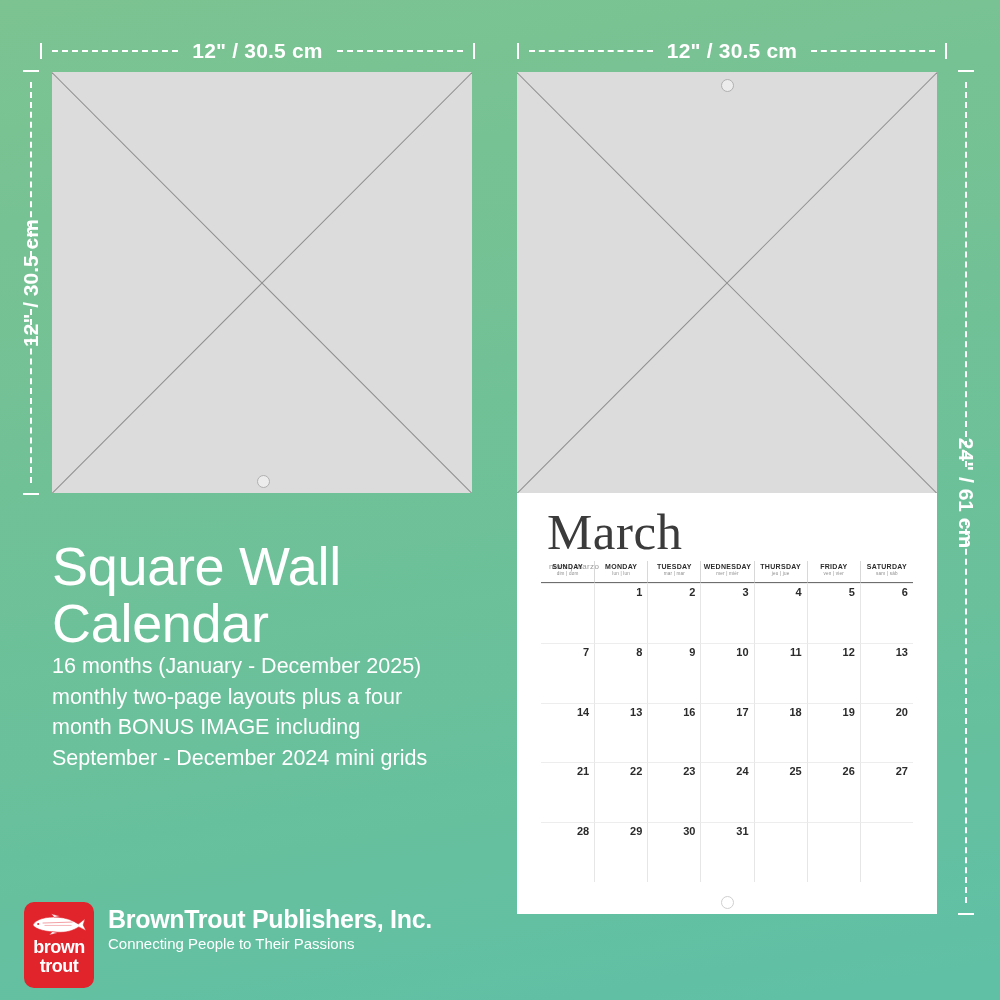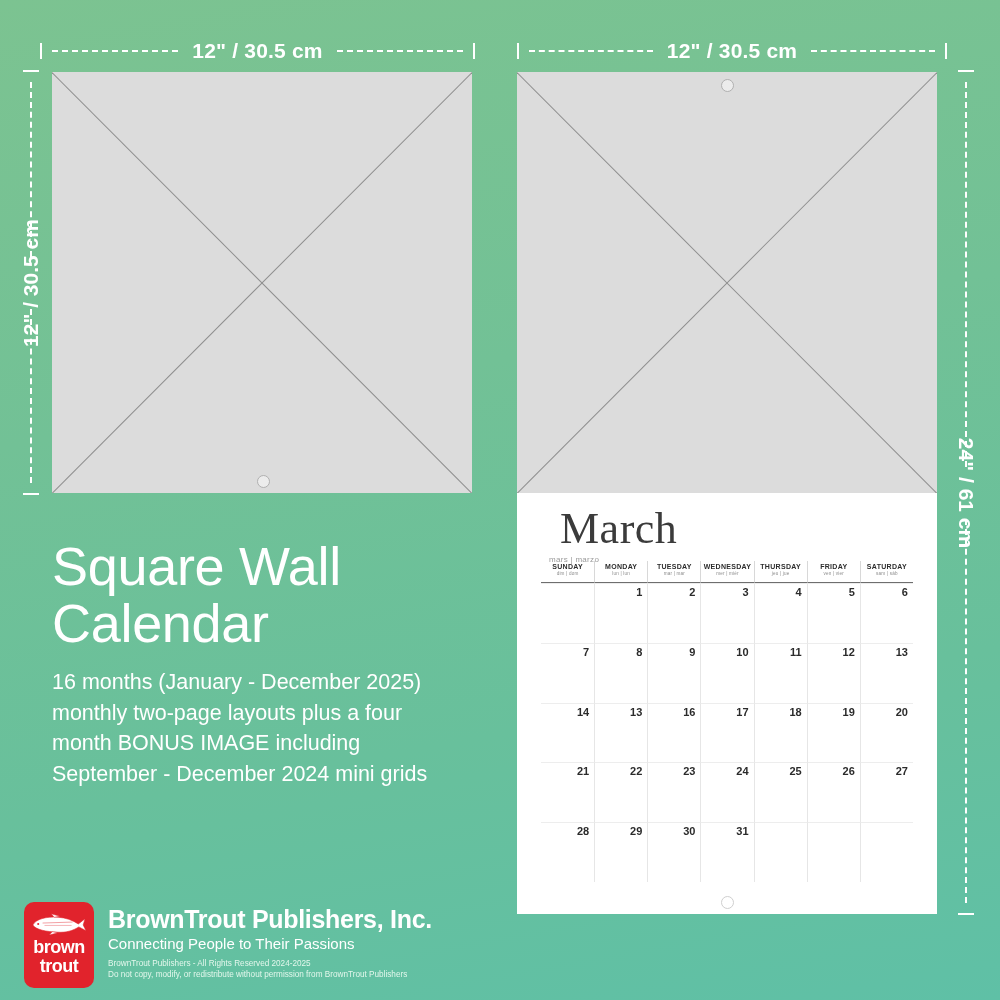--- a/index.html
+++ b/index.html
@@ -44,22 +44,22 @@
     border:1.5px solid #b0b0b0; background:#ececec;
   }
   .hole.on-white { background:#ffffff; border-color:#cfcfcf; }
 
   
   .cal-sheet {
     position:absolute; background:#ffffff;
   }
   .cal-month {
     font-family:"Liberation Serif", serif;
-    font-size:44px; color:#3b3b3b; letter-spacing:.5px;
-    padding-left:43px; padding-top:14px; line-height:1;
+    font-size:51px; color:#3b3b3b; letter-spacing:.5px;
+    padding-left:30px; padding-top:14px; line-height:1;
   }
   .cal-sub {
     font-size:8px; color:#9a9a9a; padding-left:32px; padding-top:4px;
     letter-spacing:.3px;
   }
   .cal-grid {
     position:absolute; left:24px; right:24px; top:68px; bottom:32px;
     display:grid; grid-template-columns:repeat(7,1fr);
     grid-template-rows: 22px repeat(5, 1fr);
   }
@@ -78,21 +78,21 @@
   .cell:nth-child(7n+1) { border-left:none; }
   .cal-grid > .cell { }
   .cell .d {
     position:absolute; right:5px; top:2px;
     font-size:11px; font-weight:700; color:#2b2b2b;
   }
 
   
   .promo { position:absolute; color:#ffffff; }
   .promo-title { font-size:54px; font-weight:400; letter-spacing:-.3px; line-height:1.05; }
-  .promo-body { font-size:21.5px; font-weight:400; line-height:1.42; margin-top:16px; }
+  .promo-body { font-size:21.5px; font-weight:400; line-height:1.42; }
 
   
   .footer { position:absolute; left:24px; bottom:12px; display:flex; align-items:flex-start; gap:14px; }
   .logo {
     width:70px; height:86px; border-radius:10px; background:#e1232c;
     position:relative; flex:none; overflow:hidden;
   }
   .logo .fishwrap { position:absolute; left:6px; top:9px; width:58px; height:26px; }
   .logo .lt {
     position:absolute; left:0; right:0; color:#ffffff; text-align:center;
@@ -306,18 +306,14 @@
         <path d="M26 22 L88 20" stroke="#e1232c" stroke-width="0.9" fill="none"></path>
         <path d="M30 27 L86 27" stroke="#e1232c" stroke-width="0.7" fill="none"></path>
       </svg>
     </div>
     <div class="lt lt1">brown</div>
     <div class="lt lt2">trout</div>
   </div>
   <div class="foot-text">
     <div class="foot-title">BrownTrout Publishers, Inc.</div>
     <div class="foot-tag">Connecting People to Their Passions</div>
-    <div class="foot-legal">
-      <div>BrownTrout Publishers - All Rights Reserved 2024-2025</div>
-      <div>Do not copy, modify, or redistribute without permission from BrownTrout Publishers</div>
-    </div>
   </div>
 </div>
 
 </body></html>

